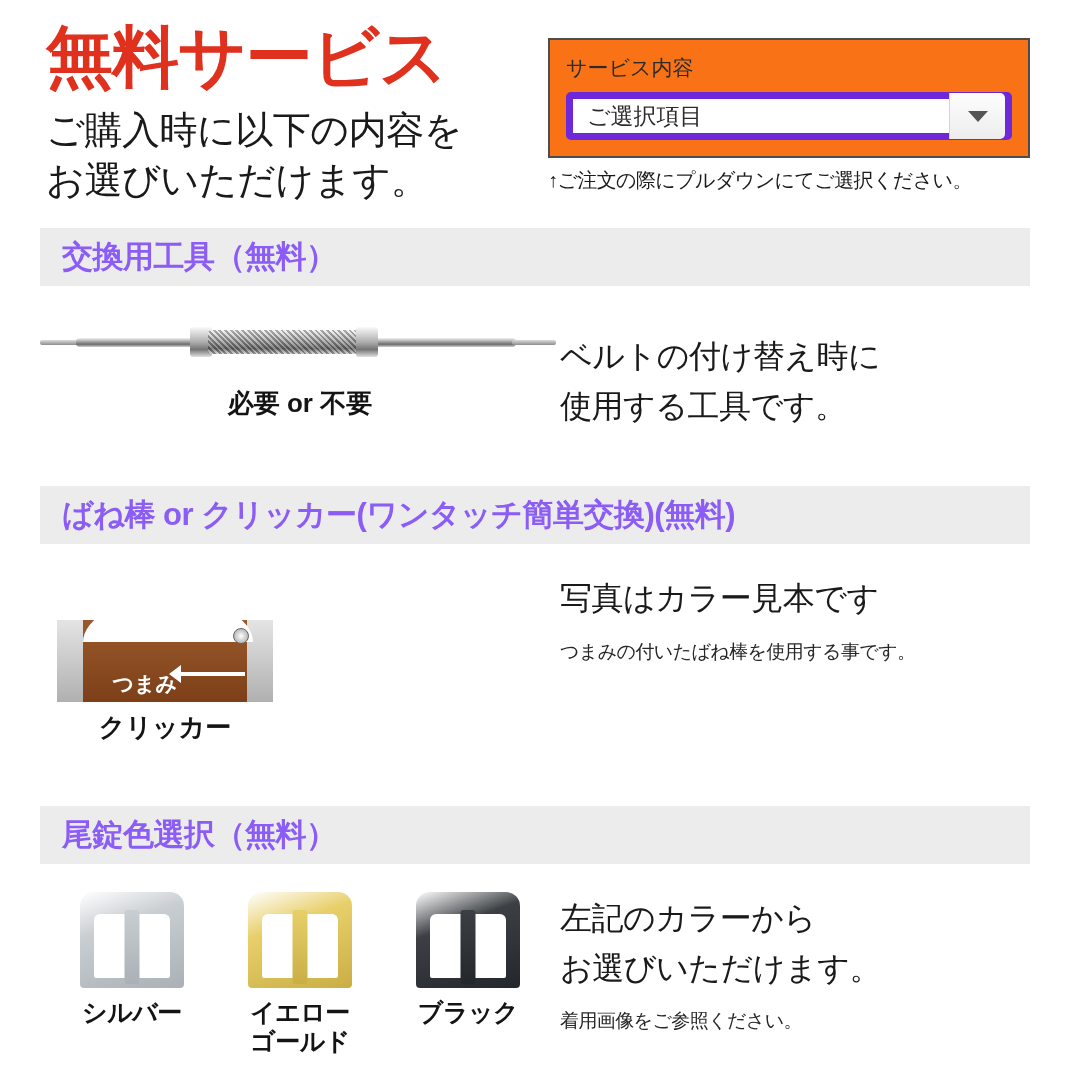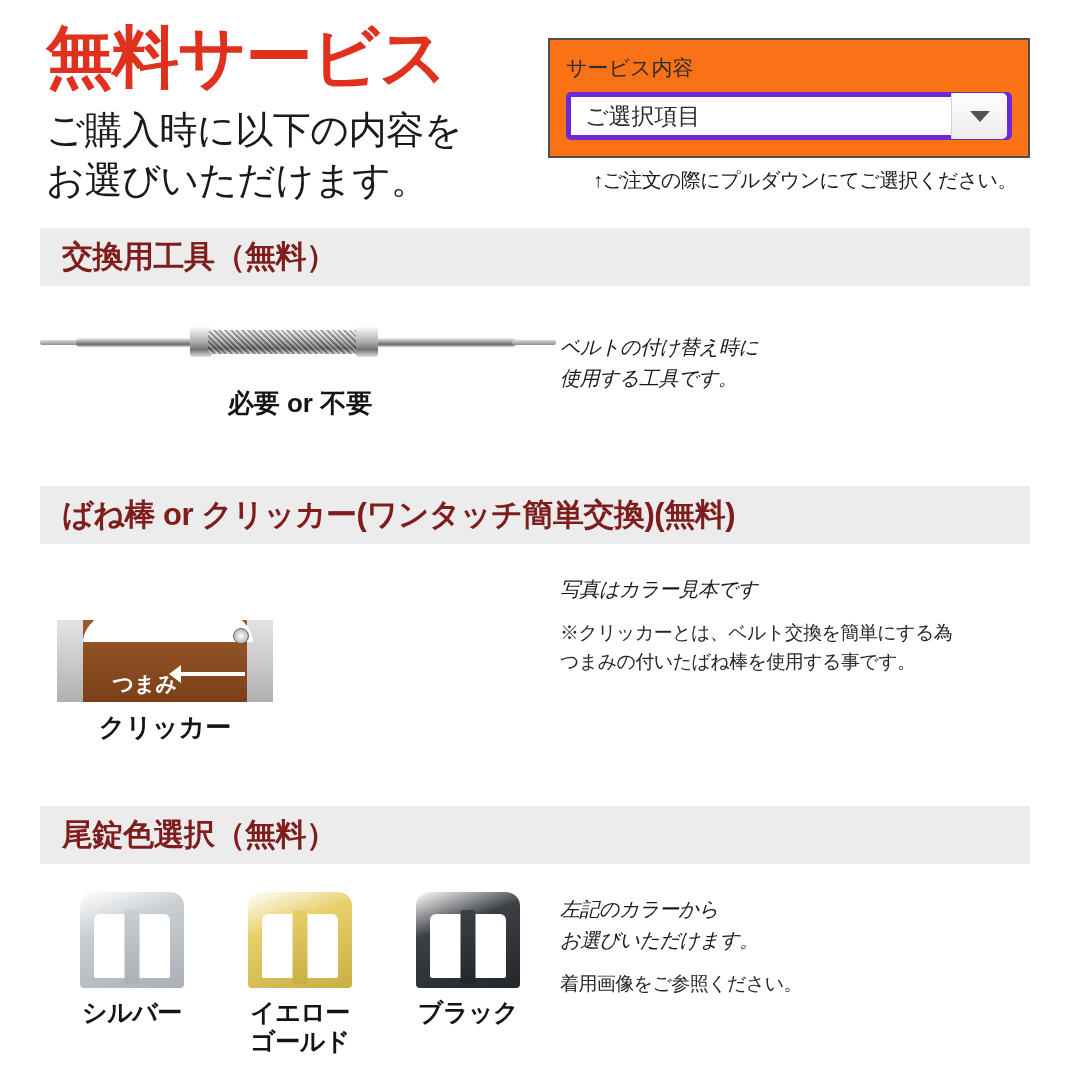--- a/index.html
+++ b/index.html
@@ -56,21 +56,21 @@
   .select-label {
     font-size: 21px;
     color: #2b2b2b;
     margin-bottom: 10px;
   }
   .select-field {
     display: flex;
     align-items: center;
     justify-content: space-between;
     background: #ffffff;
-    border: 5px solid #6d28d9;
+    border: 7px solid #6d28d9;
     border-radius: 5px;
     height: 48px;
     padding: 0 0 0 14px;
   }
   .select-value {
     font-size: 23px;
     color: #2b2b2b;
   }
   .select-arrow {
     width: 56px;
@@ -87,36 +87,35 @@
     border-left: 10px solid transparent;
     border-right: 10px solid transparent;
     border-top: 11px solid #555;
   }
   .select-note {
     margin-top: 9px;
     font-size: 20px;
     color: #1a1a1a;
     white-space: nowrap;
     letter-spacing: -0.6px;
-    margin-left: 45px;
   }
 
   
   .section-bar {
     background: #ececec;
     height: 58px;
     display: flex;
     align-items: center;
     padding-left: 22px;
     margin: 0 40px;
   }
   .section-bar .title {
     font-size: 31px;
     font-weight: bold;
-    color: #7f1d1d;
+    color: #8b5cf6;
     letter-spacing: -0.5px;
     white-space: nowrap;
   }
 
   .row {
     display: flex;
     padding: 0 40px;
   }
 
   
@@ -172,25 +171,24 @@
     font-size: 26px;
     font-weight: bold;
     color: #141414;
     margin-top: 8px;
   }
   .s1-right {
     flex: 1;
     padding-top: 46px;
   }
   .desc-big {
-    font-size: 20px;
+    font-size: 32px;
     line-height: 1.55;
     color: #1a1a1a;
     letter-spacing: -0.5px;
-    font-style: italic;
   }
 
   
   .s2 { height: 262px; }
   .s2-left { width: 520px; display: flex; padding-top: 30px; }
   .sb-col { width: 250px; position: relative; }
   .springbars { position: relative; height: 110px; margin-top: 18px; }
   .sbar {
     position: absolute;
     height: 11px;
@@ -380,21 +378,20 @@
         <div class="clicker-pin"></div>
         <div class="clicker-arrow"></div>
         <div class="clicker-arrow-label">つまみ</div>
       </div>
       <div class="caption-center">クリッカー</div>
     </div>
   </div>
   <div class="s2-right">
     <div class="desc-big">写真はカラー見本です</div>
     <div class="desc-note">
-      <div>※クリッカーとは、ベルト交換を簡単にする為</div>
       <div>つまみの付いたばね棒を使用する事です。</div>
     </div>
   </div>
 </div>
 
 <div class="section-bar">
   <span class="title">尾錠色選択（無料）</span>
 </div>
 
 <div class="row s3">

